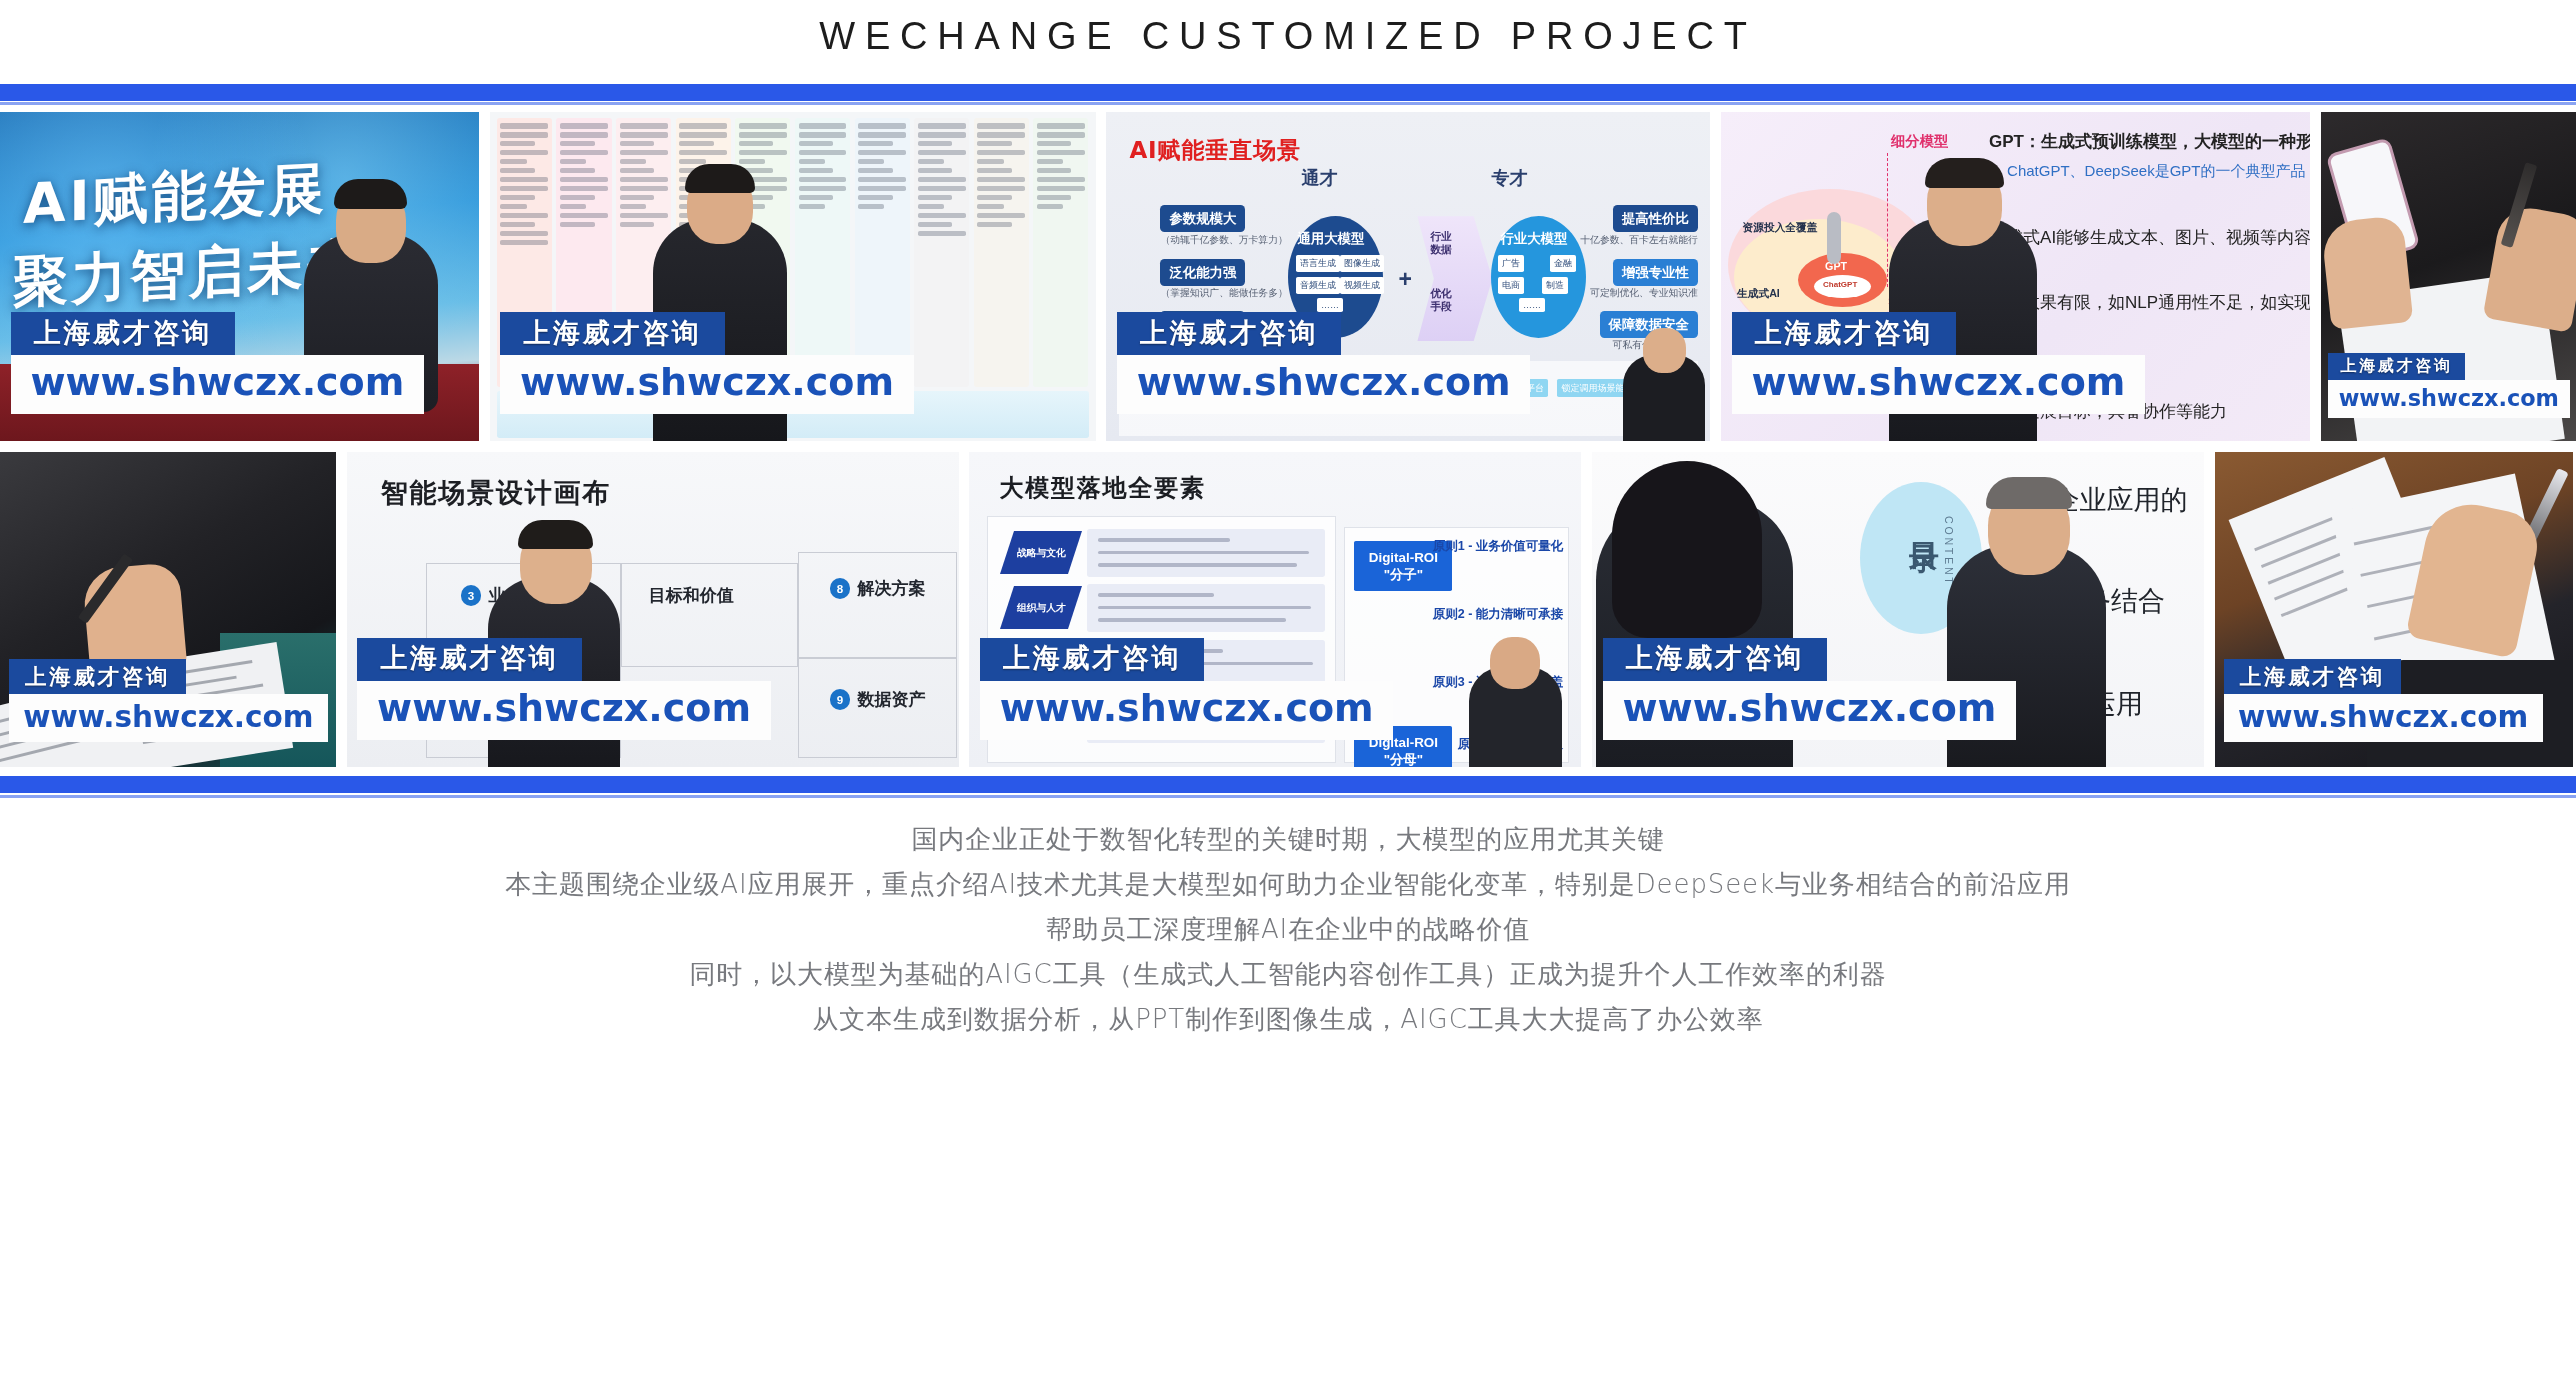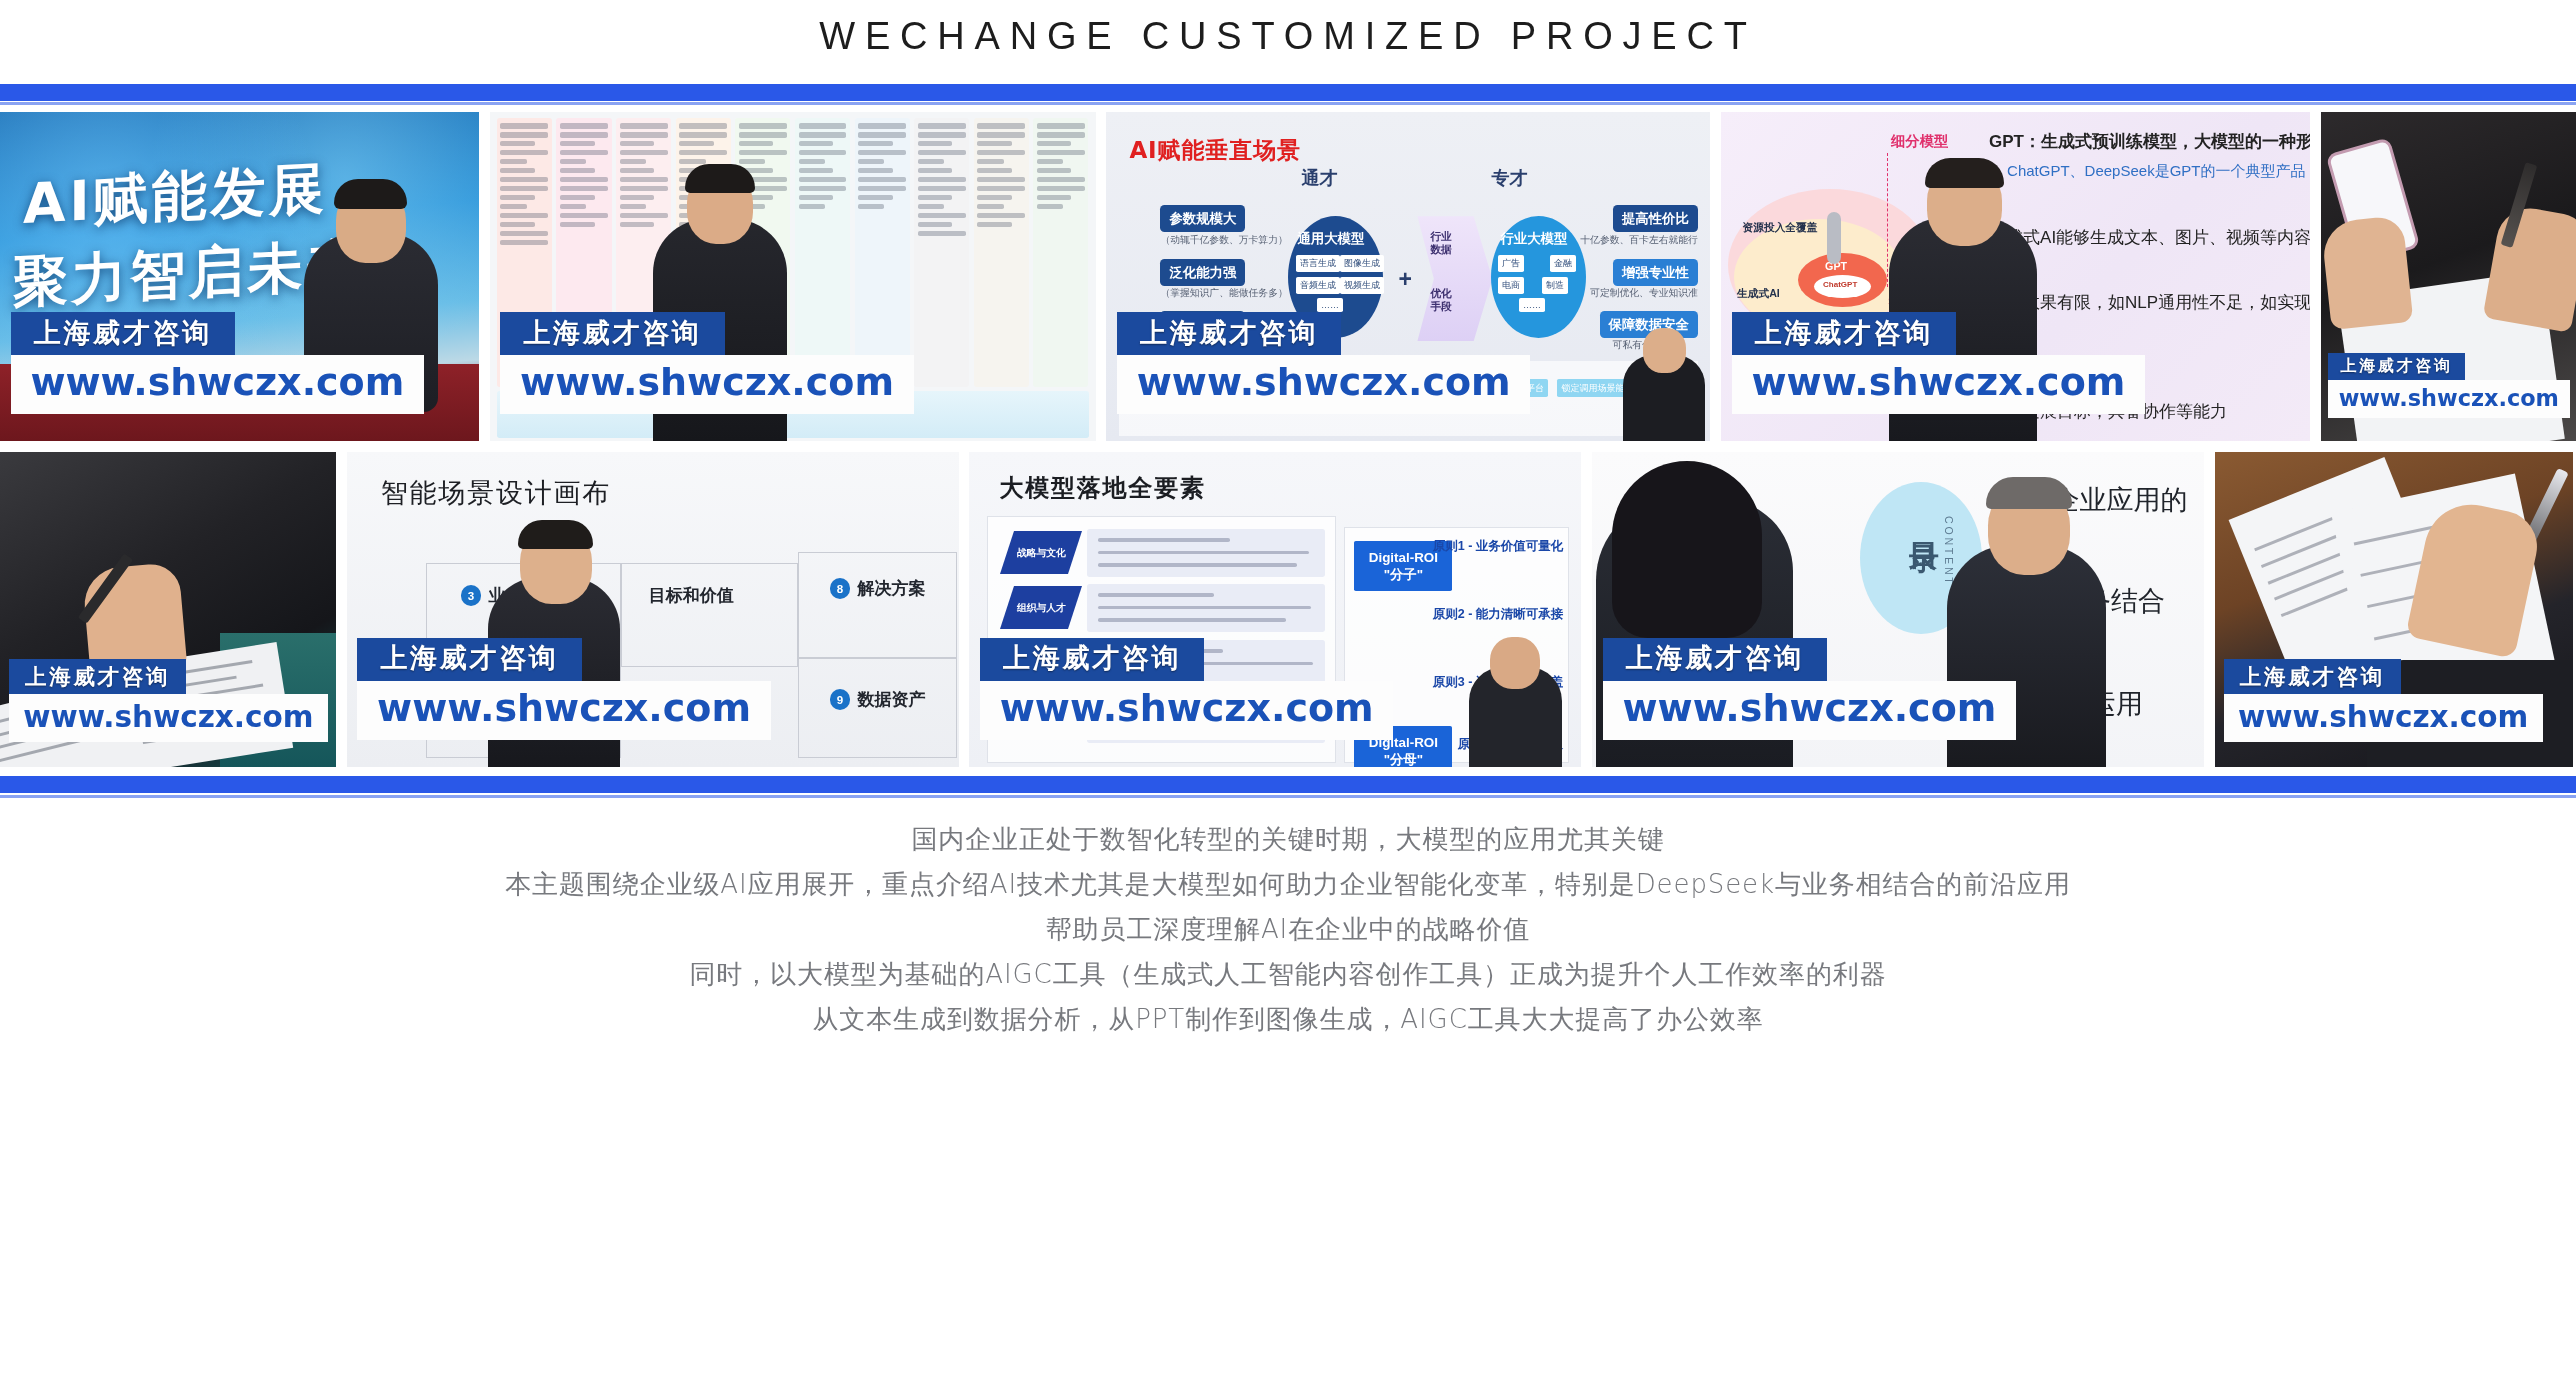--- a/index.html
+++ b/index.html
@@ -198,21 +198,21 @@
   .p6 .line { position:absolute; height:2.7px; background:rgba(60,66,80,.42); left:9px; }
   .p6 .hand { position:absolute; left:86px; top:114px; width:97px; height:107px;
     background:#e0b18d; border-radius:38px 30px 12.5px 12.5px; transform:rotate(-5deg); }
   .p6 .pen { position:absolute; left:100px; top:97px; width:10.7px; height:79px;
     background:#2a2a2c; transform:rotate(36deg); border-radius:2.7px; }
   .p6 .table { position:absolute; right:0; bottom:0; width:116px; height:134px;
     background:linear-gradient(#2a6f6b,#15565a); }
 
   
   .p7 .scene { background:linear-gradient(#f7f8fa,#eceef2); }
-  .p7 .sl-title { position:absolute; left:34px; top:23px; font-size:27px; font-weight:normal;
+  .p7 .sl-title { position:absolute; left:34px; top:23px; font-size:27px; font-weight:bold;
     color:#1d1f24; font-family:"DejaVu Sans",sans-serif; letter-spacing:1.8px; }
   .p7 .cell { position:absolute; border:0.9px solid #c9ccd4; }
   .p7 .item { position:absolute; display:flex; align-items:center; gap:7.2px; font-size:17px;
     font-weight:bold; color:#22262e; white-space:nowrap; }
   .p7 .num { width:20.6px; height:20.6px; border-radius:50%; background:#1a72c8; color:#fff;
     font-size:11.6px; display:flex; align-items:center; justify-content:center; }
   .p7 .person { position:absolute; left:141px; bottom:0; width:132px; height:190px;
     background:linear-gradient(#2b2c33,#17181d); border-radius:52px 52px 0 0; z-index:9; }
   .p7 .person:before { content:""; position:absolute; left:32px; top:-50px; width:72px; height:77px;
     background:#ddb08c; border-radius:44%; }

